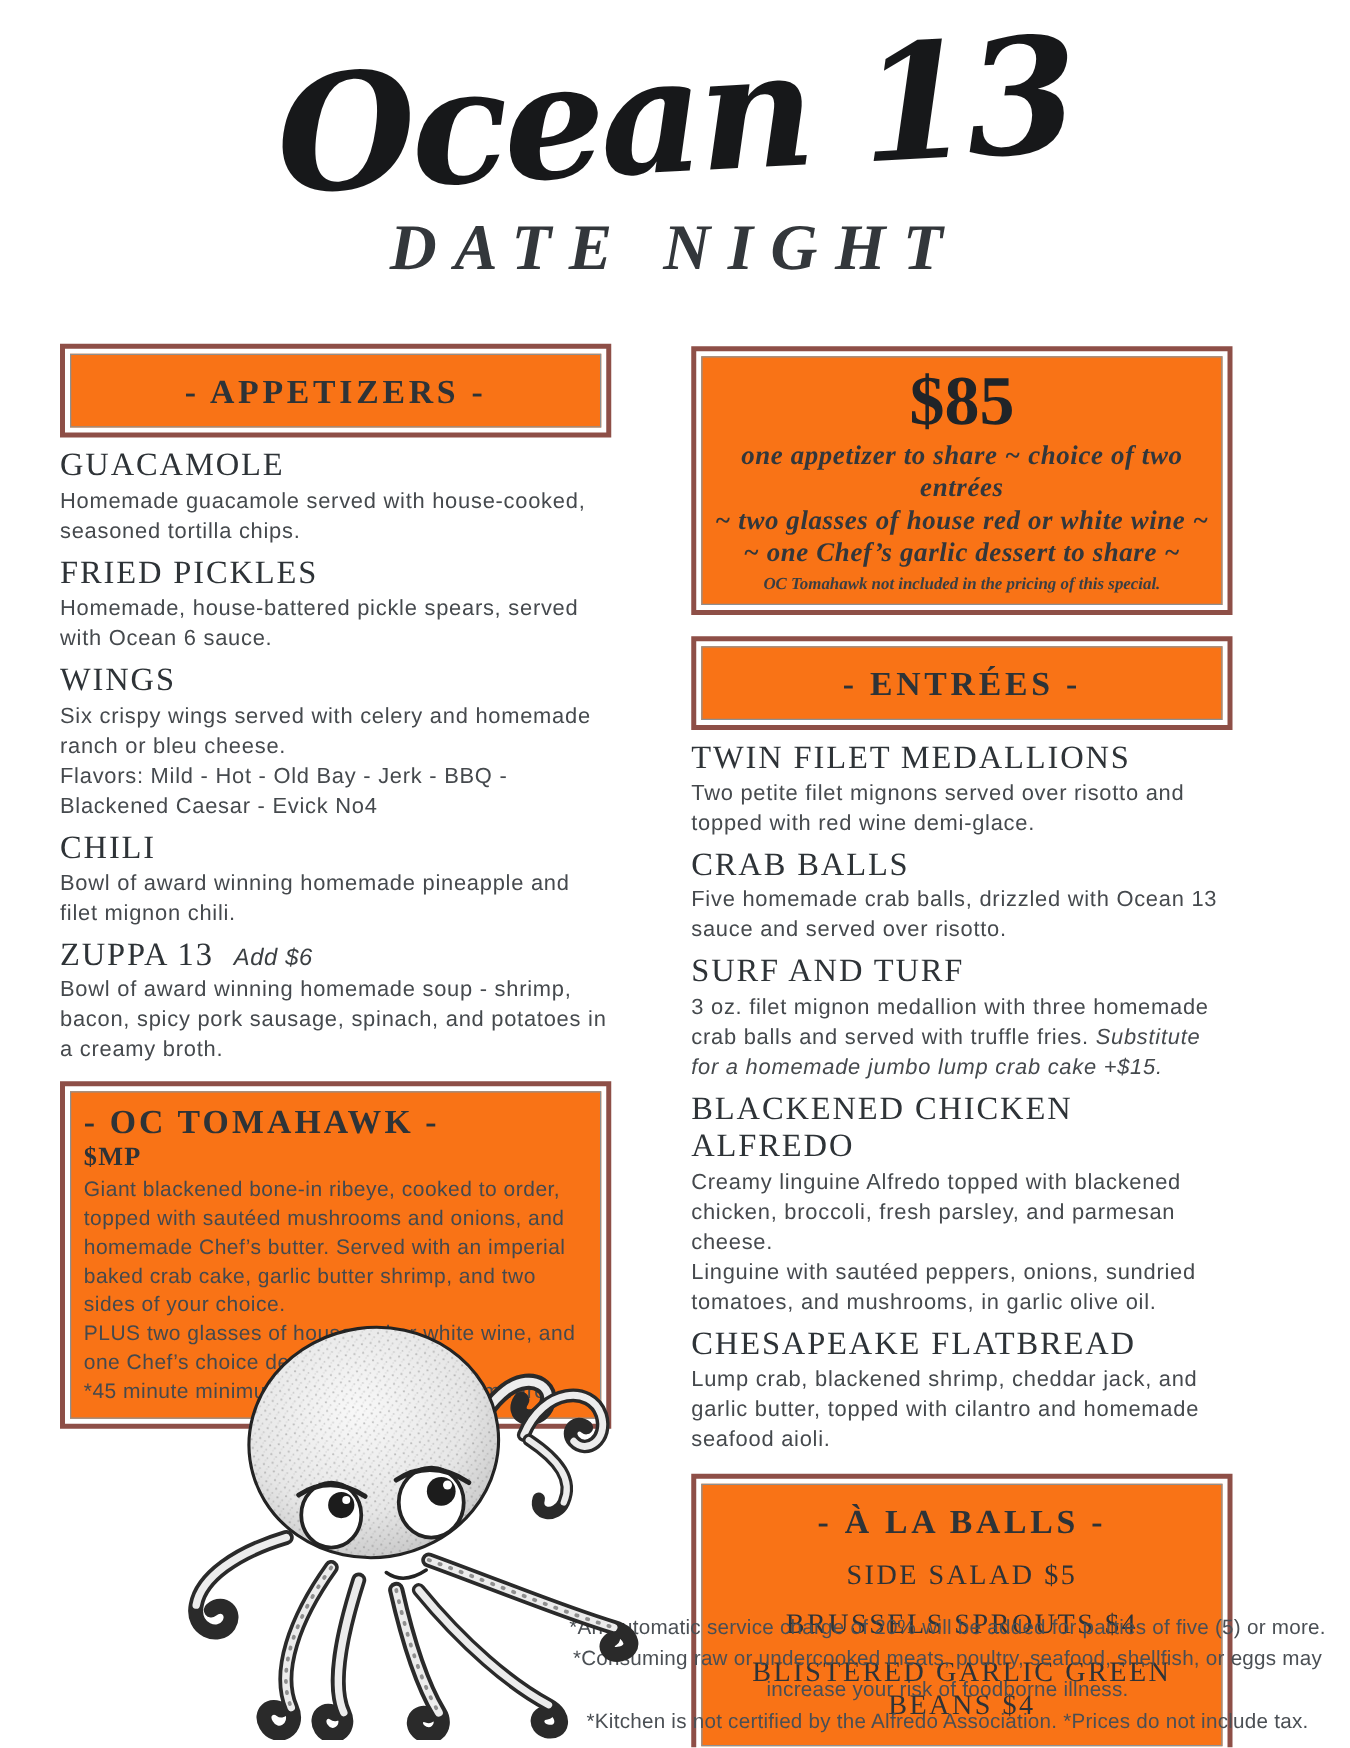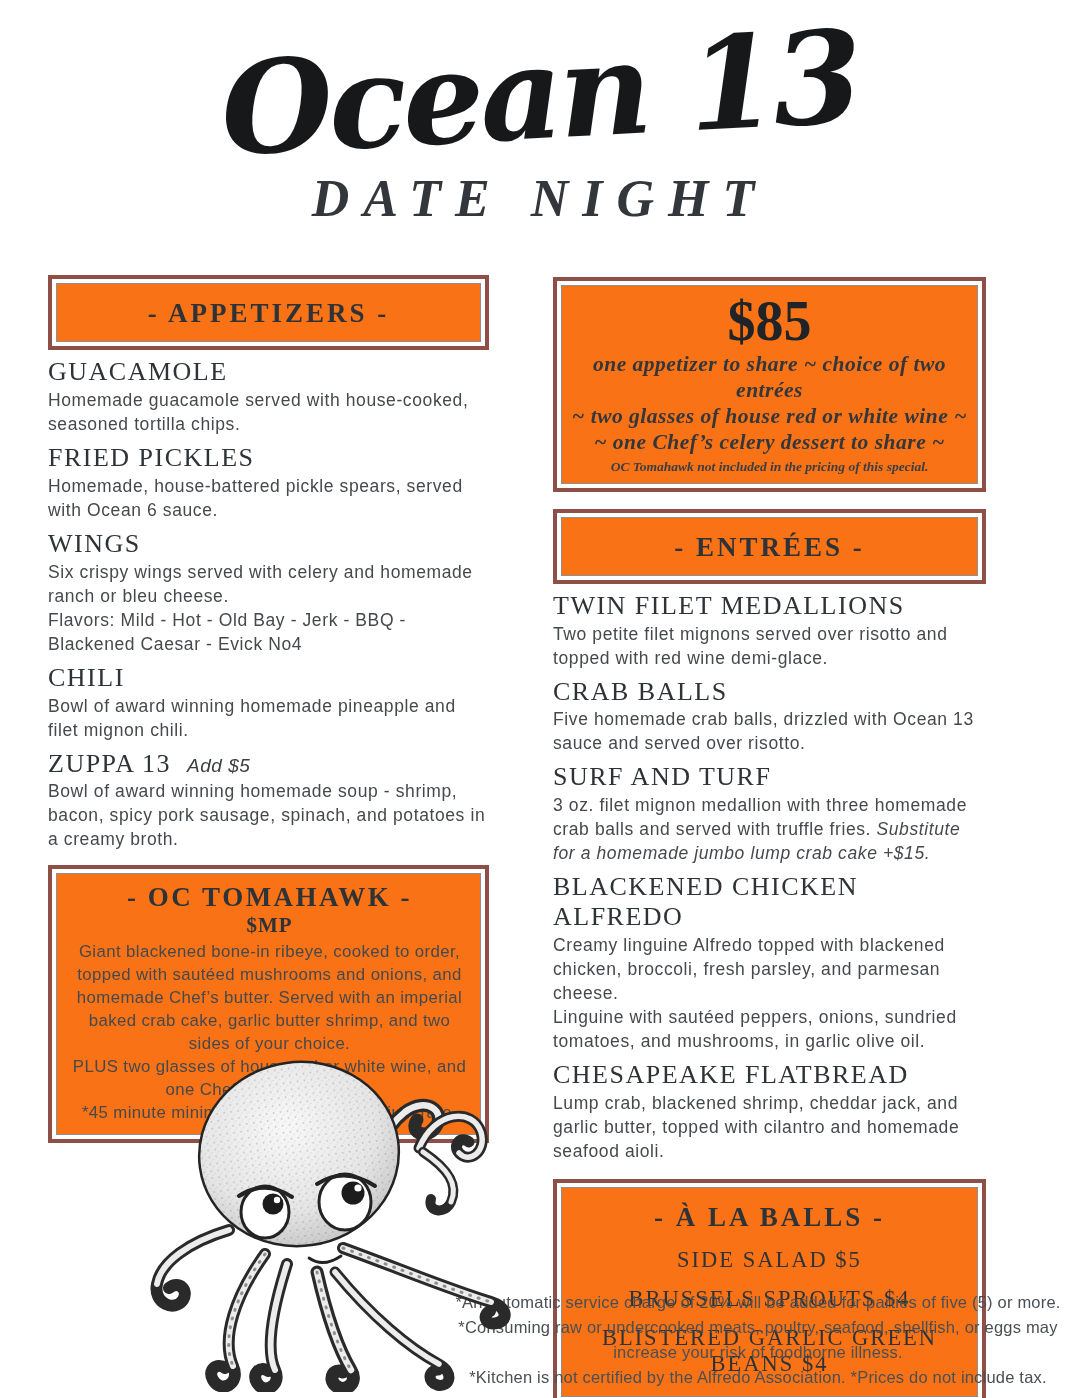--- a/index.html
+++ b/index.html
@@ -63,21 +63,21 @@
     font-family:"Liberation Serif",serif;font-style:italic;font-weight:600;
     font-size:21.5px;color:#33373b;line-height:1.22;letter-spacing:0.5px;
   }
   .special-fine{
     font-family:"Liberation Serif",serif;font-style:italic;font-size:13.5px;
     color:#3a3e42;margin-top:3px;font-weight:600;
   }
 
   
   .tomahawk{margin-top:14px;}
-  .tomahawk .fbox-inner{text-align:center;padding:8px 8px 10px 10px;}
+  .tomahawk .fbox-inner{text-align:left;padding:8px 8px 10px 10px;}
   .tomahawk-head{
     font-family:"Liberation Serif",serif;font-weight:bold;font-size:27px;
     letter-spacing:2.5px;color:var(--heading);
   }
   .tomahawk-price{
     font-family:"Liberation Serif",serif;font-weight:bold;font-size:21px;
     color:var(--heading);letter-spacing:1px;margin-bottom:2px;
   }
   .tomahawk-para{
     font-size:16.8px;line-height:23px;letter-spacing:0.4px;color:var(--body);
@@ -134,21 +134,21 @@
       <div>
         <div class="item-name">WINGS</div>
         <div class="item-desc">Six crispy wings served with celery and homemade ranch or bleu cheese.</div>
         <div class="item-desc">Flavors: Mild - Hot - Old Bay - Jerk - BBQ - Blackened Caesar - Evick No4</div>
       </div>
       <div>
         <div class="item-name">CHILI</div>
         <div class="item-desc">Bowl of award winning homemade pineapple and filet mignon chili.</div>
       </div>
       <div>
-        <div class="item-name"><span>ZUPPA 13</span><span class="price-note">Add $5</span></div>
+        <div class="item-name"><span>ZUPPA 13</span><span class="price-note">Add $6</span></div>
         <div class="item-desc">Bowl of award winning homemade soup - shrimp, bacon, spicy pork sausage, spinach, and potatoes in a creamy broth.</div>
       </div>
     </div>
 
     <div class="fbox tomahawk">
       <div class="fbox-inner">
         <div class="tomahawk-head">- OC TOMAHAWK -</div>
         <div class="tomahawk-price">$MP</div>
         <div class="tomahawk-para">Giant blackened bone-in ribeye, cooked to order, topped with sautéed mushrooms and onions, and  homemade Chef’s butter. Served with an imperial baked crab cake, garlic butter shrimp, and two sides of your choice.</div>
         <div class="tomahawk-para">PLUS two glasses of house red or white wine, and one Chef’s choice dessert.</div>
@@ -157,21 +157,21 @@
     </div>
   </div>
 
   <div class="col-right">
 
     <div class="fbox special">
       <div class="fbox-inner">
         <div class="special-price">$85</div>
         <div class="special-line">one appetizer to share ~ choice of two entrées</div>
         <div class="special-line">~ two glasses of house red or white wine ~</div>
-        <div class="special-line">~ one Chef’s celery dessert to share ~</div>
+        <div class="special-line">~ one Chef’s garlic dessert to share ~</div>
         <div class="special-fine">OC Tomahawk not included in the pricing of this special.</div>
       </div>
     </div>
 
     <div class="gap"></div>
 
     <div class="fbox section-head">
       <div class="fbox-inner">- ENTRÉES -</div>
     </div>
 

